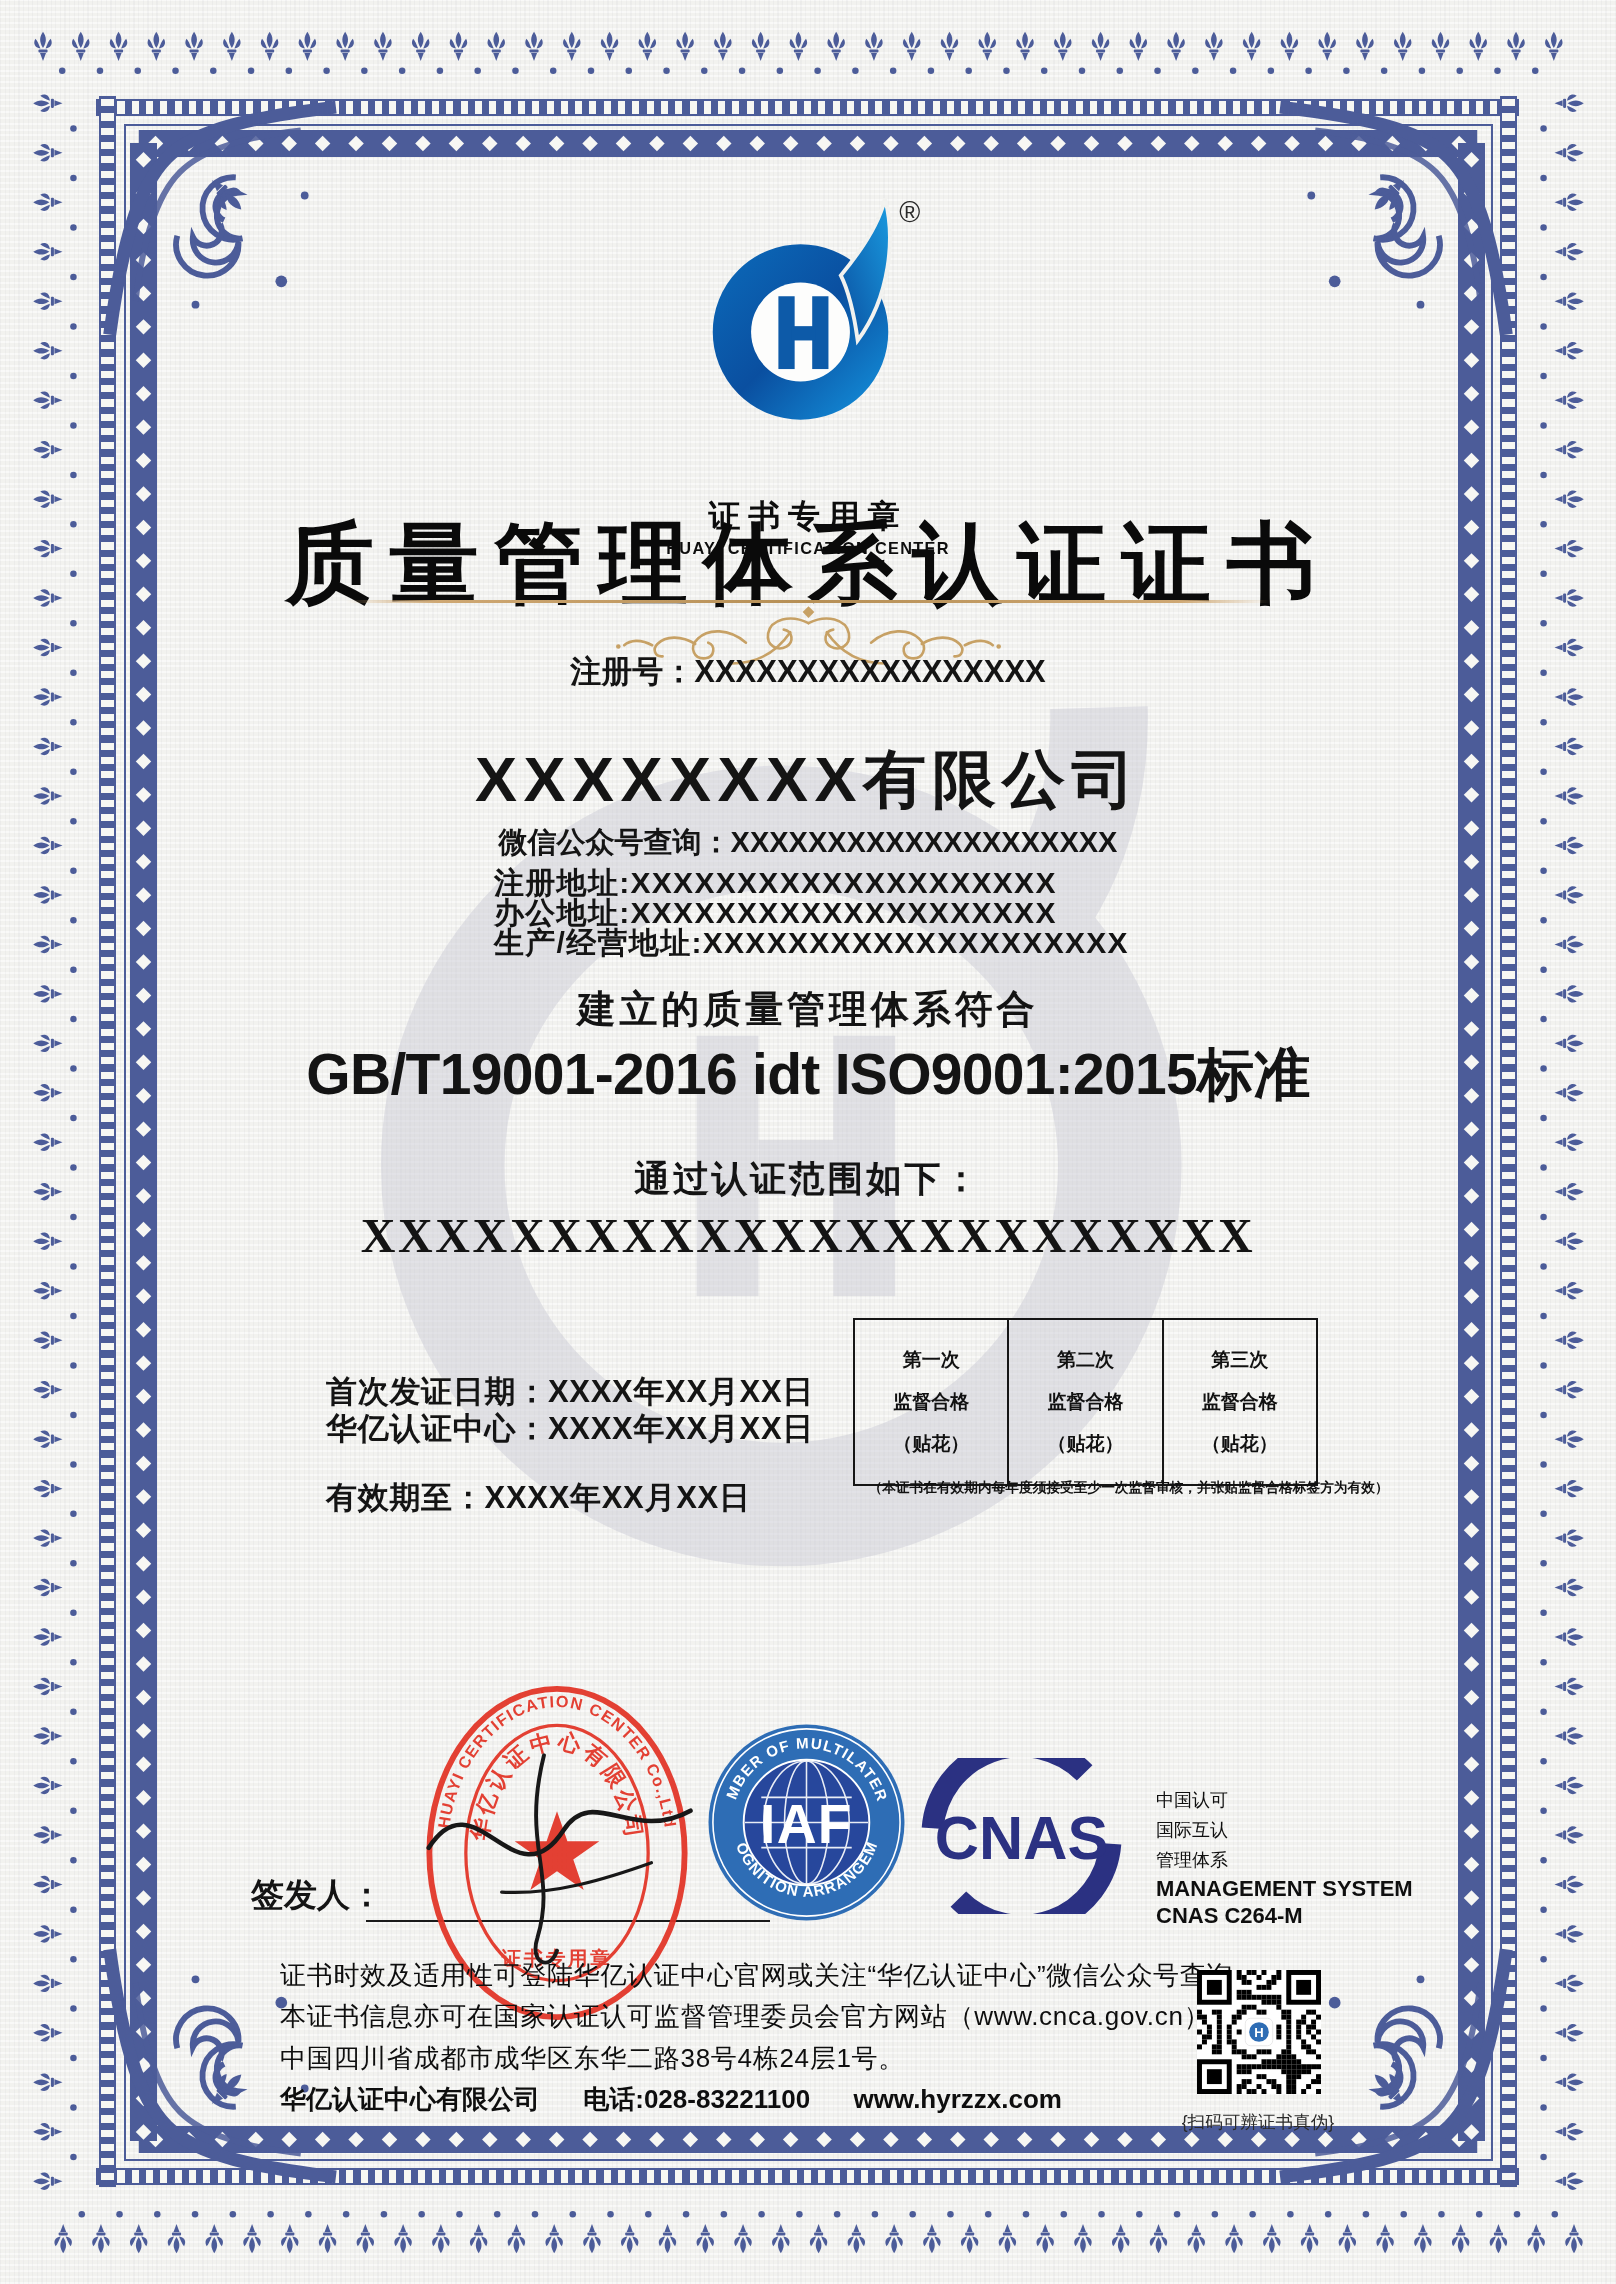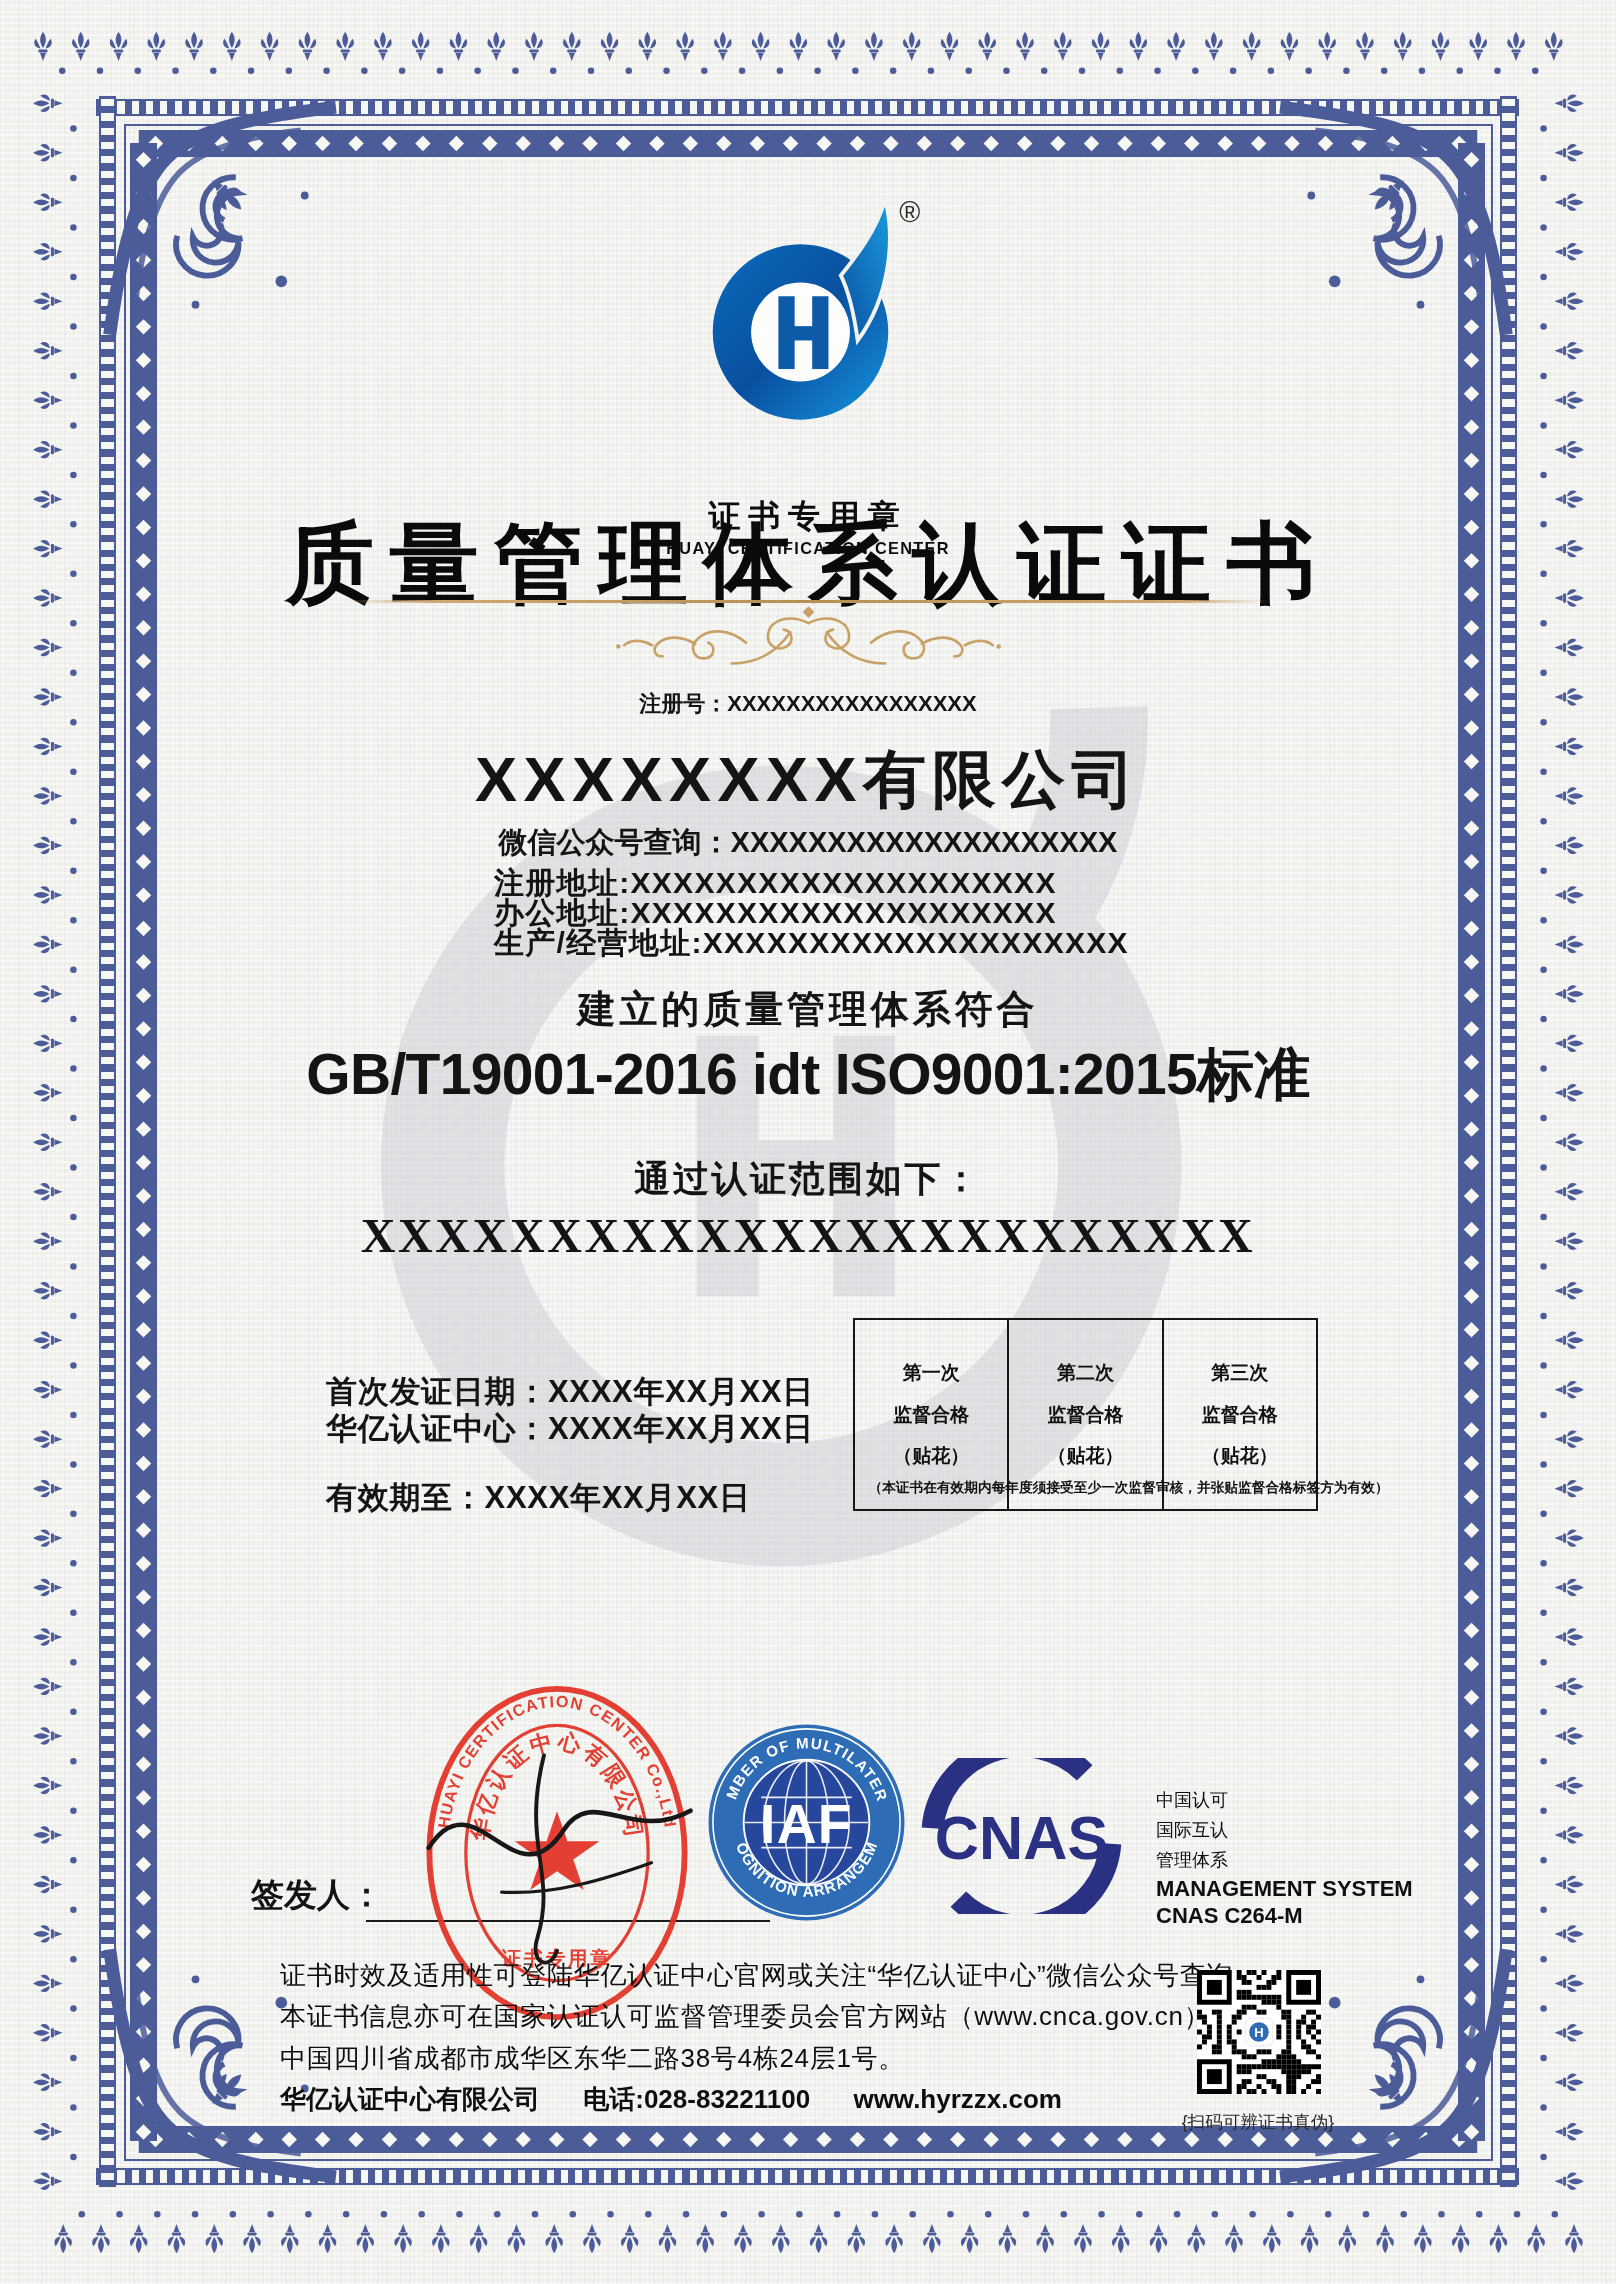--- a/index.html
+++ b/index.html
@@ -27,33 +27,33 @@
     background-image:repeating-linear-gradient(0deg, var(--blue) 0 7.2px, rgba(0,0,0,0) 7.2px 14.3px);}
   .thinframe{left:124px;top:124px;width:1369px;height:2037px;border:2px solid var(--blue);box-sizing:border-box;}
   .corner{width:247px;height:247px;}
 
   
   .brand-cn{top:495px;font-size:32px;font-weight:700;letter-spacing:7.8px;color:#0d0d0d;}
   .brand-en{top:539px;font-size:16.3px;font-weight:700;letter-spacing:1.3px;color:#0d0d0d;}
   .cert-title{top:504px;font-size:89px;font-weight:900;letter-spacing:15.6px;color:#0a0a0a;}
   .gold-line{top:600px;left:345px;width:926px;height:3.3px;
     background:linear-gradient(90deg, rgba(201,162,103,0) 0%, #cfa873 10%, #b68f55 50%, #cfa873 90%, rgba(201,162,103,0) 100%);}
-  .reg-line{top:689px;font-size:22px;font-weight:700;}
+  .reg-line{top:651px;font-size:31px;font-weight:700;}
   .company-name{top:737px;font-size:63px;font-weight:900;letter-spacing:6.5px;}
   .field-center{top:823px;font-size:29px;font-weight:700;}
   .addr{left:494px;font-size:30px;font-weight:700;letter-spacing:1.3px;}
   .addr.a1{top:863px;} .addr.a2{top:893px;} .addr.a3{top:923px;}
   .std-lead{top:984px;font-size:38px;font-weight:800;letter-spacing:3.9px;}
   .std-name{top:1037px;font-size:57px;font-weight:900;letter-spacing:-0.7px;}
   .scope-label{top:1155px;font-size:36px;font-weight:800;letter-spacing:2.6px;}
   .scope-value{top:1208px;font-size:48px;font-weight:700;letter-spacing:2.6px;font-family:Liberation Serif, serif;}
   .dateline{left:326px;font-size:31px;font-weight:700;letter-spacing:0.7px;}
   .d1{top:1327px;margin-top:44px;} .d2{top:1408px;} .d3{top:1477px;}
 
-  .sup-table{left:853px;top:1318px;width:465px;height:193px;border:2.6px solid #161616;
+  .sup-table{left:853px;top:1318px;width:465px;height:168px;border:2.6px solid #161616;
     box-sizing:border-box;display:flex;background:rgba(255,255,255,0.0);}
   .sup-cell{flex:1;border-right:2.6px solid #161616;display:flex;flex-direction:column;
     justify-content:center;align-items:center;gap:15.6px;font-size:19px;font-weight:700;color:#111;}
   .sup-cell:last-child{border-right:none;}
   .sup-note{left:819px;top:1479px;width:619px;font-size:13.7px;font-weight:700;text-align:center;color:#111;}
 
   .issuer-label{left:251px;top:1873px;font-size:33px;font-weight:800;}
   .sign-line{left:366px;top:1897px;width:404px;height:23.4px;border-bottom:2px solid #1b1b1b;}
 
   .cnas-lines{left:1156px;top:1785px;color:#0f0f0f;}

